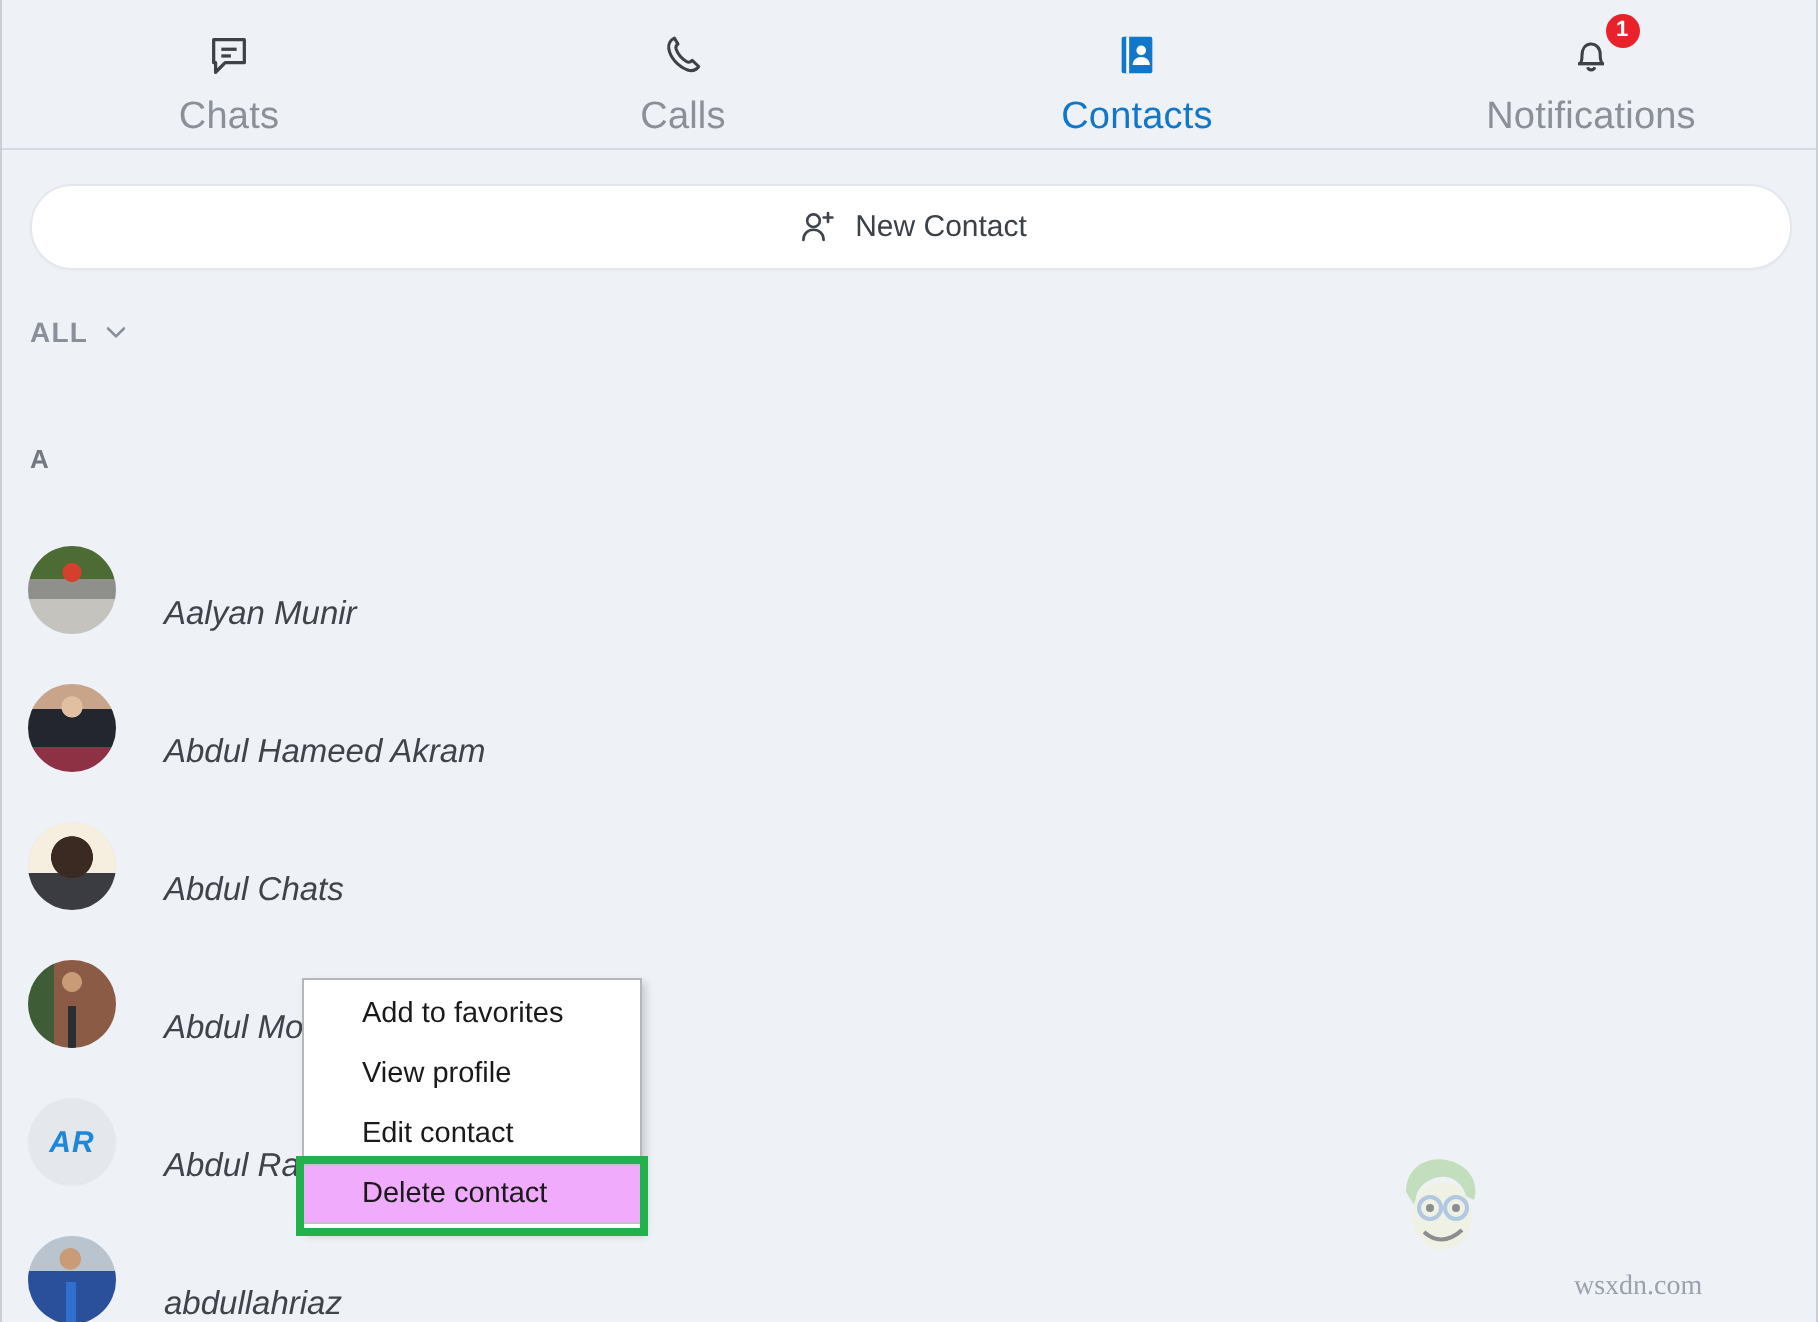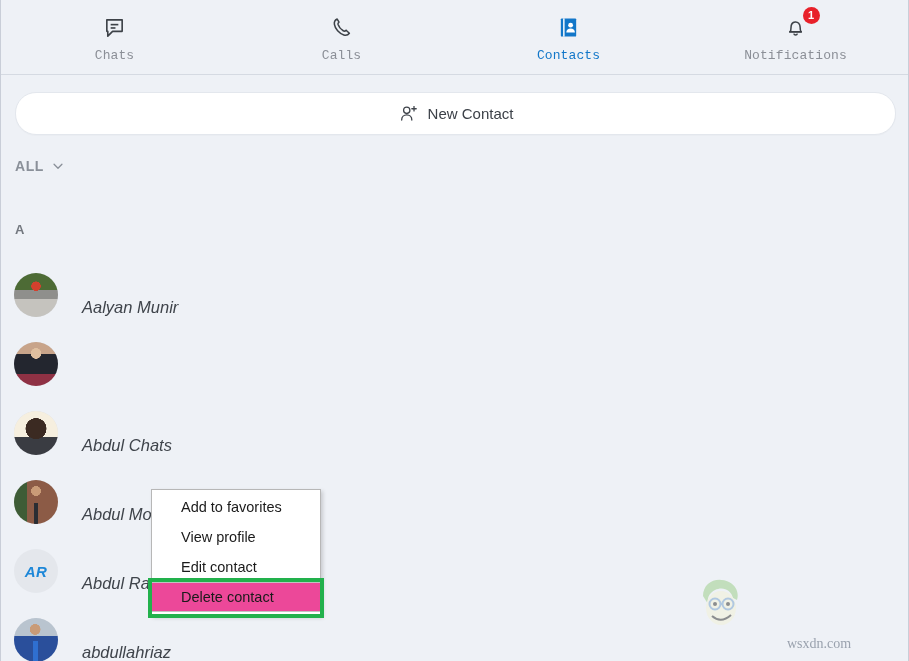--- a/index.html
+++ b/index.html
@@ -36,24 +36,23 @@
     cursor: pointer;
     position: relative;
   }
   .navicon {
     height: 30px; width: 30px;
     display: flex; align-items: center; justify-content: center;
     position: relative;
   }
   .navlabel {
     margin-top: 6px;
-    font-size: 13px;
+    font-size: 19px;
     color: #8b8f97;
     letter-spacing: .1px;
-    font-family: Liberation Mono, monospace;
   }
   .navitem.active .navlabel { color: #1277c9; }
   .badge {
     position: absolute;
     top: -5px; right: -9px;
     width: 17px; height: 17px;
     border-radius: 50%;
     background: #e8212a;
     color: #fff;
     font-size: 11px;
@@ -173,21 +172,21 @@
   .ctxitem {
     height: 30px;
     display: flex; align-items: center;
     padding-left: 29px;
     font-size: 14.5px;
     color: #1a1a1a;
     cursor: pointer;
     white-space: nowrap;
   }
   .ctxitem.selected {
-    background: #ec4899;
+    background: #f0abfc;
     border-top: 1px solid #c2c2c2;
     border-bottom: 1px solid #c2c2c2;
   }
 
   
   .greenbox {
     position: absolute;
     left: 147px; top: 578px;
     width: 176px; height: 40px;
     border: 4px solid #22b14c;
@@ -304,20 +303,21 @@
       <div class="avatar">
           <div class="ph ph1"></div>
         </div>
       <div class="contactname">Aalyan Munir</div>
     </div>
 
     <div class="contactrow">
       <div class="avatar">
           <div class="ph ph2"></div>
         </div>
+      <div class="contactname">Abdul Hameed Akram</div>
     </div>
 
     <div class="contactrow">
       <div class="avatar">
           <div class="ph ph3"></div>
         </div>
       <div class="contactname">Abdul Chats</div>
     </div>
 
     <div class="contactrow">

